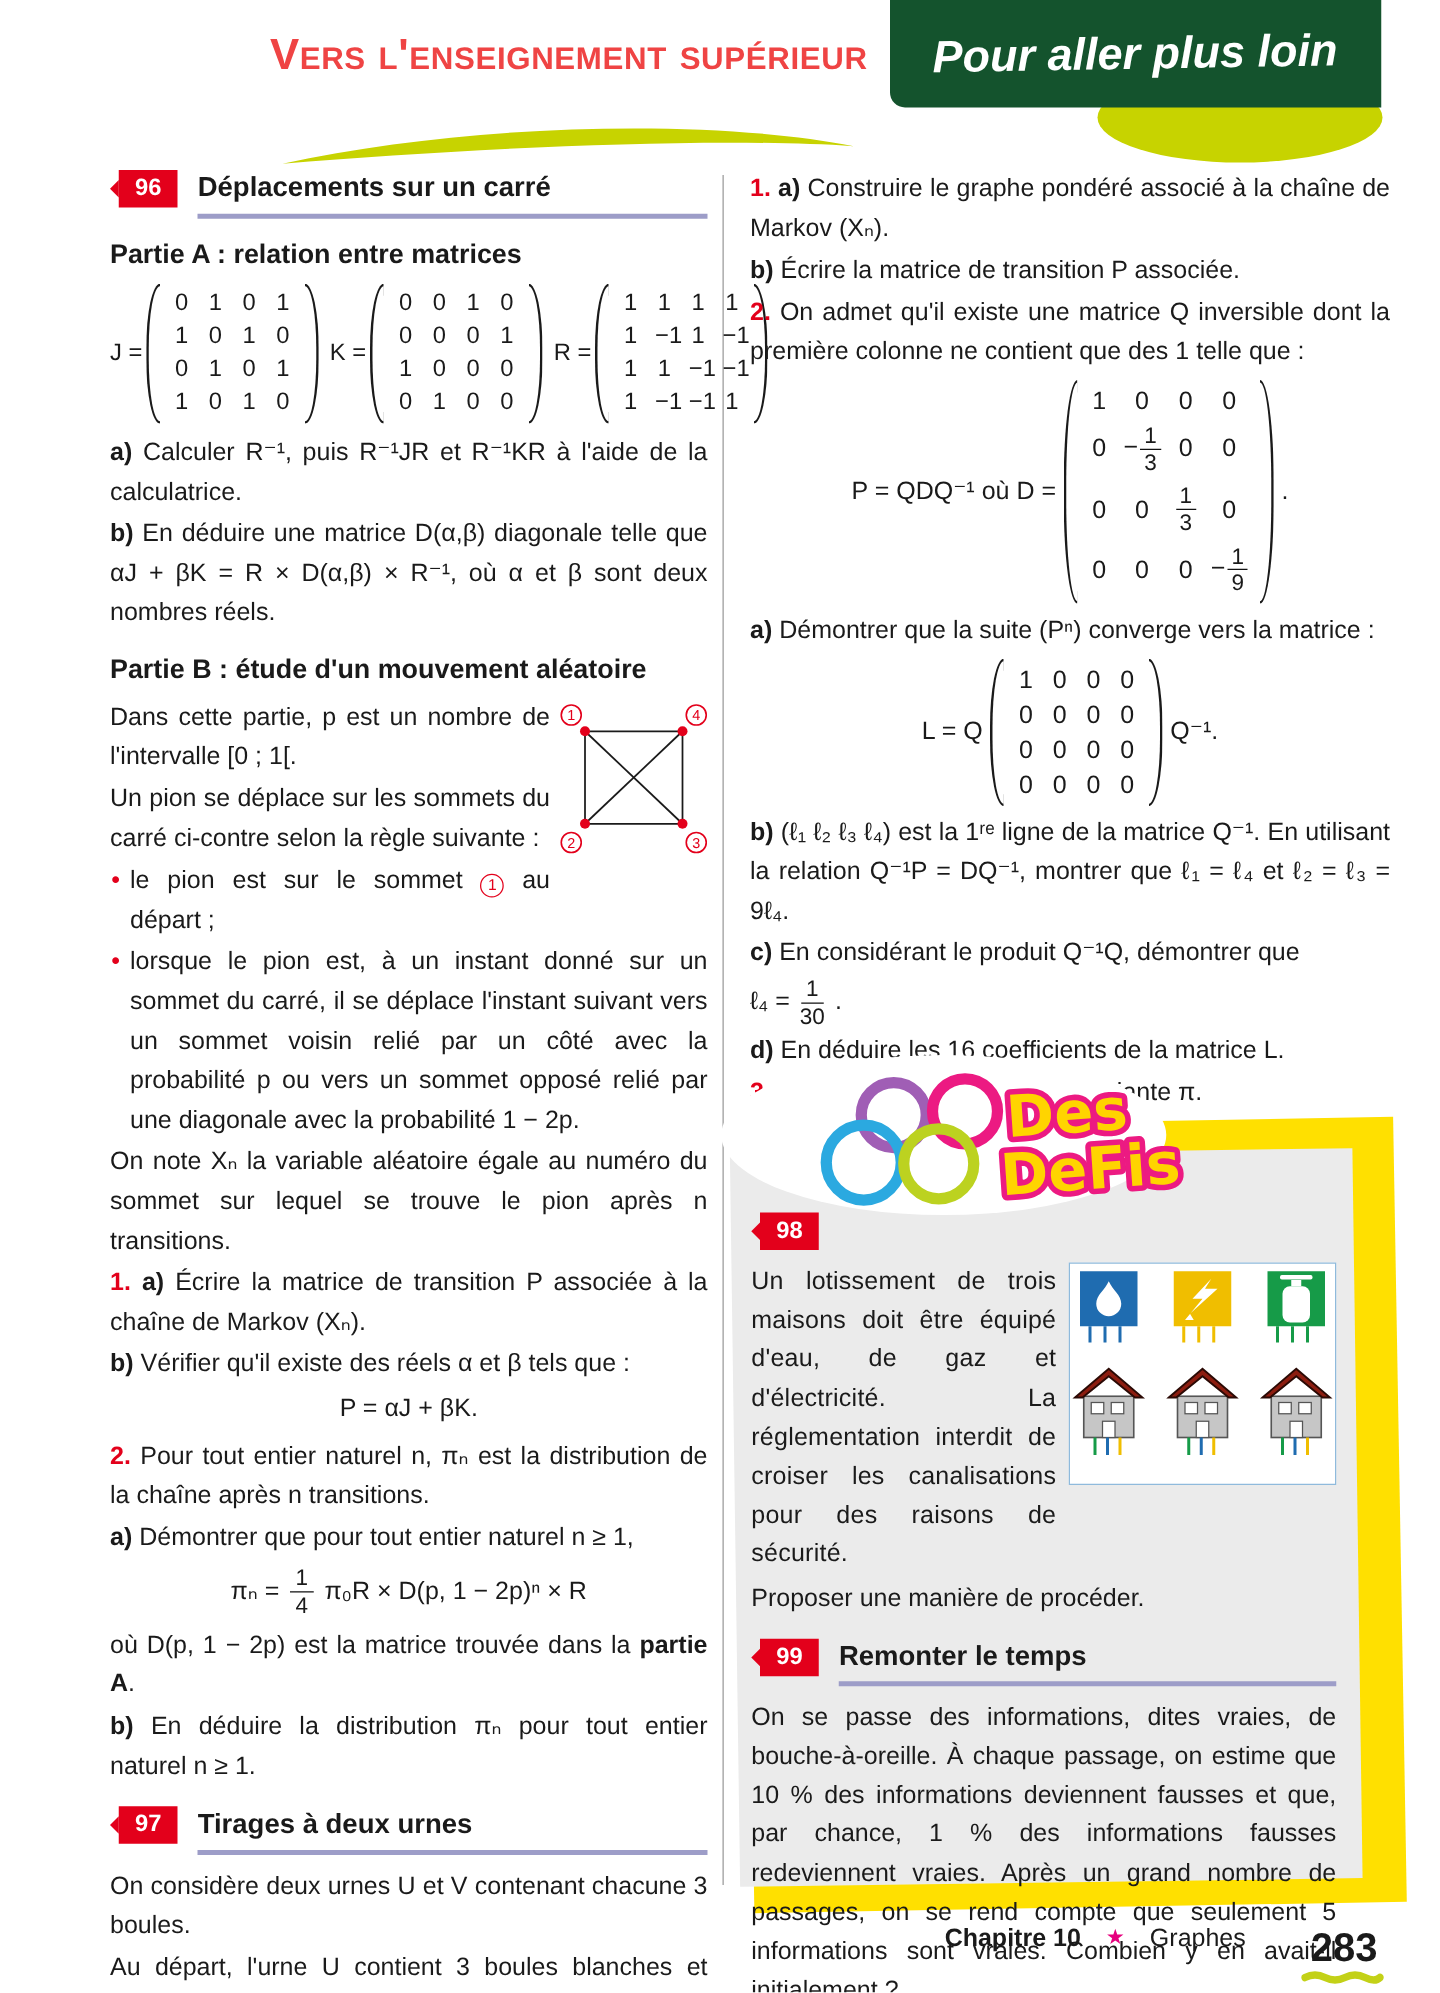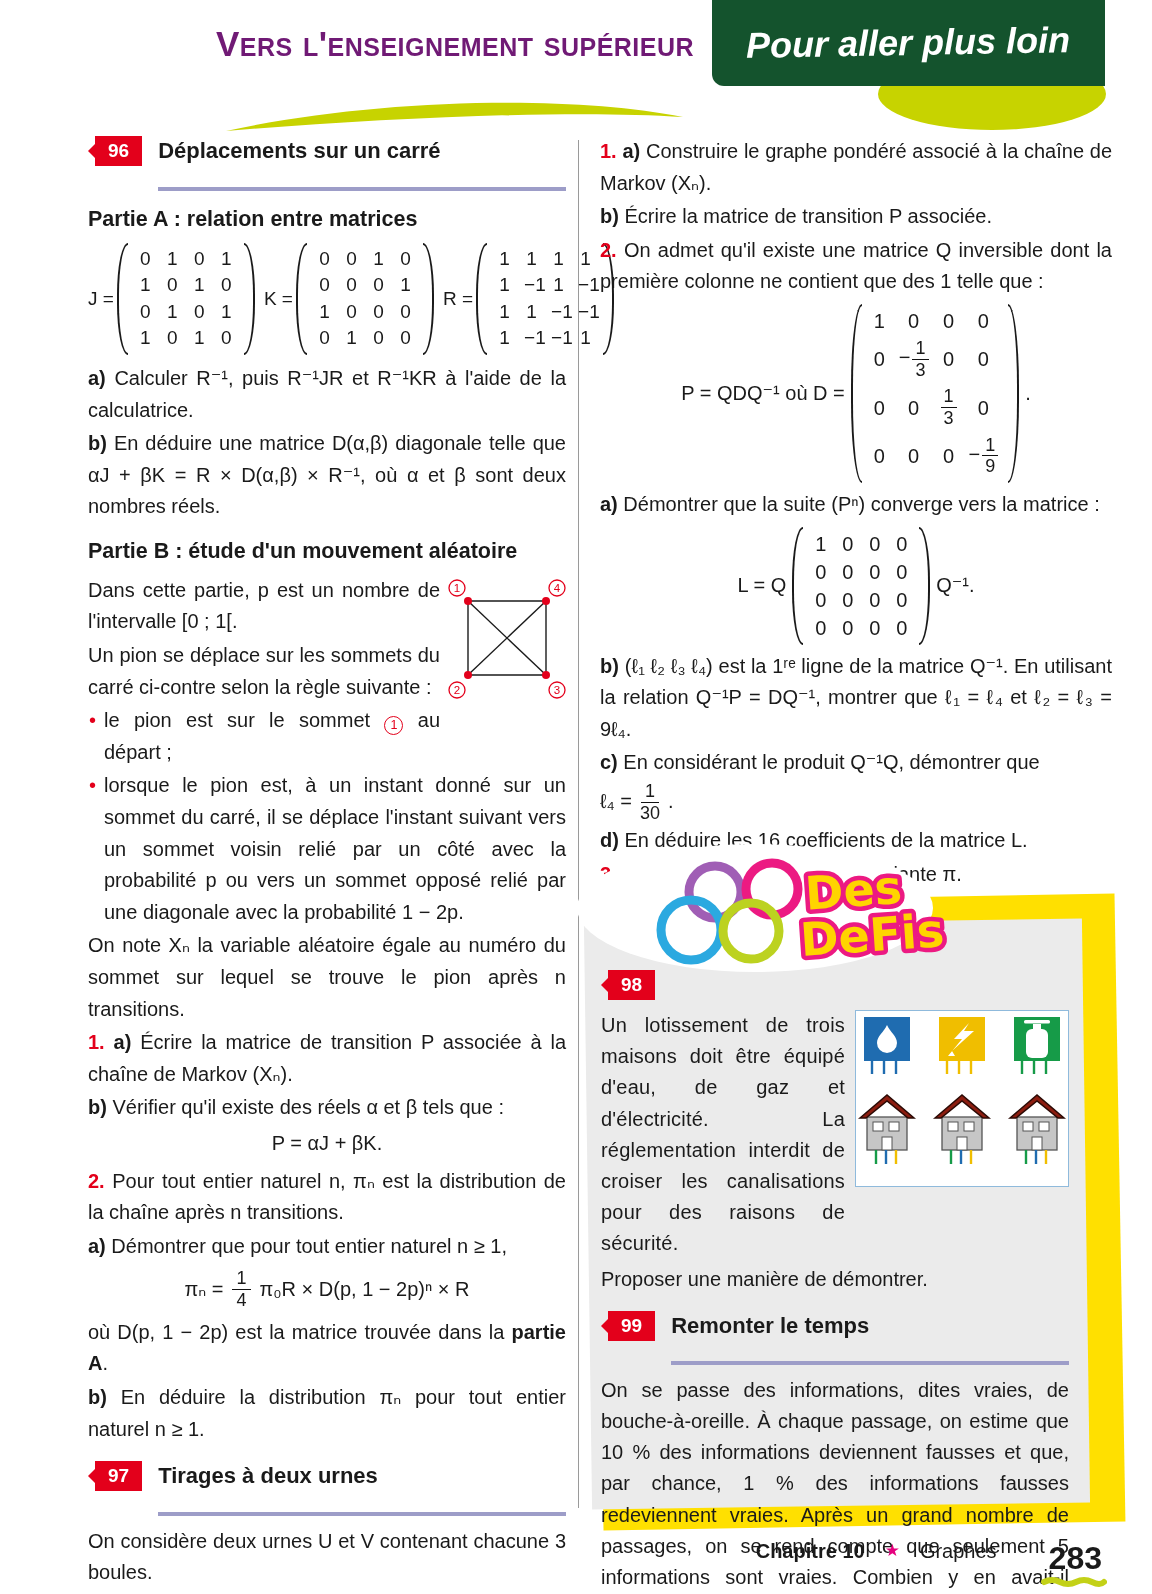--- a/index.html
+++ b/index.html
@@ -1,40 +1,40 @@
 <!DOCTYPE html>
 <html><head>
 <meta charset="utf-8">
 <style>
   html,body{margin:0;padding:0;background:#fff;}
   .page{position:relative;width:1152px;height:1594px;background:#fff;overflow:hidden;
         font-family:"Liberation Sans","DejaVu Sans",sans-serif;color:#1a1a1a;}
 
   
   .hdr-kicker{position:absolute;top:24px;left:215px;width:480px;text-align:center;
-    font-variant:small-caps;font-weight:bold;font-size:35px;letter-spacing:.5px;color:#701a75;}
+    font-variant:small-caps;font-weight:bold;font-size:35px;letter-spacing:.5px;color:#ef4444;}
   .hdr-swoosh{position:absolute;top:96px;left:222px;}
   .hdr-banner{position:absolute;top:0;left:712px;width:393px;height:86px;background:#14532d;
     border-radius:0 0 0 12px;display:flex;align-items:center;justify-content:center;z-index:2;}
   .hdr-banner span{color:#fff;font-size:36px;font-weight:700;font-style:italic;transform:rotate(-1deg);}
   .hdr-ellipse{position:absolute;top:58px;left:878px;width:228px;height:72px;background:#C7D300;
     border-radius:50%;z-index:1;}
 
   
   .col-left{position:absolute;left:88px;top:136px;width:478px;font-size:20px;line-height:1.58;text-align:justify;}
   .col-right{position:absolute;left:600px;top:136px;width:512px;font-size:20px;line-height:1.58;text-align:justify;}
   .divider{position:absolute;left:578px;top:140px;width:1px;height:1368px;background:#9a9a9a;}
 
   
   .ex-head{display:flex;align-items:flex-start;margin:0 0 10px 0;}
   .badge{position:relative;background:#E3001B;color:#fff;font-weight:bold;font-size:19px;
     line-height:1;padding:5px 13px 6px;margin:0 16px 0 7px;flex:0 0 auto;}
   .badge::before{content:'';position:absolute;left:-7px;top:50%;transform:translateY(-50%);
     border-top:7px solid transparent;border-bottom:7px solid transparent;border-right:7px solid #E3001B;}
-  .ex-title-wrap{flex:1;border-bottom:4px solid #9D9DC8;padding-bottom:19px;}
+  .ex-title-wrap{flex:1;border-bottom:4px solid #9D9DC8;padding-bottom:3px;}
   .ex-title{font-weight:bold;font-size:22px;line-height:1.2;text-align:left;}
 
   .part-head{font-weight:bold;font-size:21.5px;margin:12px 0 6px;text-align:left;}
   p.para{margin:0 0 2px 0;}
   .red{color:#E3001B;font-weight:bold;}
   b.lab{font-weight:bold;}
 
   
   .mat-row{display:flex;gap:9px;justify-content:space-between;align-items:center;
     font-size:19px;margin:6px 0 8px;}
@@ -424,21 +424,21 @@
               <rect x="167" y="111" width="10" height="9" fill="#fff" stroke="#555"></rect>
               <rect x="183" y="111" width="10" height="9" fill="#fff" stroke="#555"></rect>
               <rect x="176" y="126" width="10" height="13" fill="#fff" stroke="#555"></rect>
               <line x1="170" y1="139" x2="170" y2="153" stroke="#169B48" stroke-width="2.4"></line>
               <line x1="180" y1="139" x2="180" y2="153" stroke="#1F6CB0" stroke-width="2.4"></line>
               <line x1="190" y1="139" x2="190" y2="153" stroke="#F0BE00" stroke-width="2.4"></line>
             </g>
           </svg>
         </span>
       </div>
-      <p class="para"><span>Proposer une manière de démontrer.</span></p>
+      <p class="para"><span>Proposer une manière de procéder.</span></p>
 
       <div class="ex-head" style="margin-top:16px;">
         <span class="badge">99</span>
         <span class="ex-title-wrap"><span class="ex-title">Remonter le temps</span></span>
       </div>
       <p class="para"><span>On se passe des informations, dites vraies, de bouche-à-oreille. À chaque passage, on estime que 10 % des informations deviennent fausses et que, par chance, 1 % des informations fausses redeviennent vraies. Après un grand nombre de passages, on se rend compte que seulement 5 informations sont vraies. Combien y en avait-il initialement ?</span></p>
     </div>
   </div>
 
   <div class="footer">

